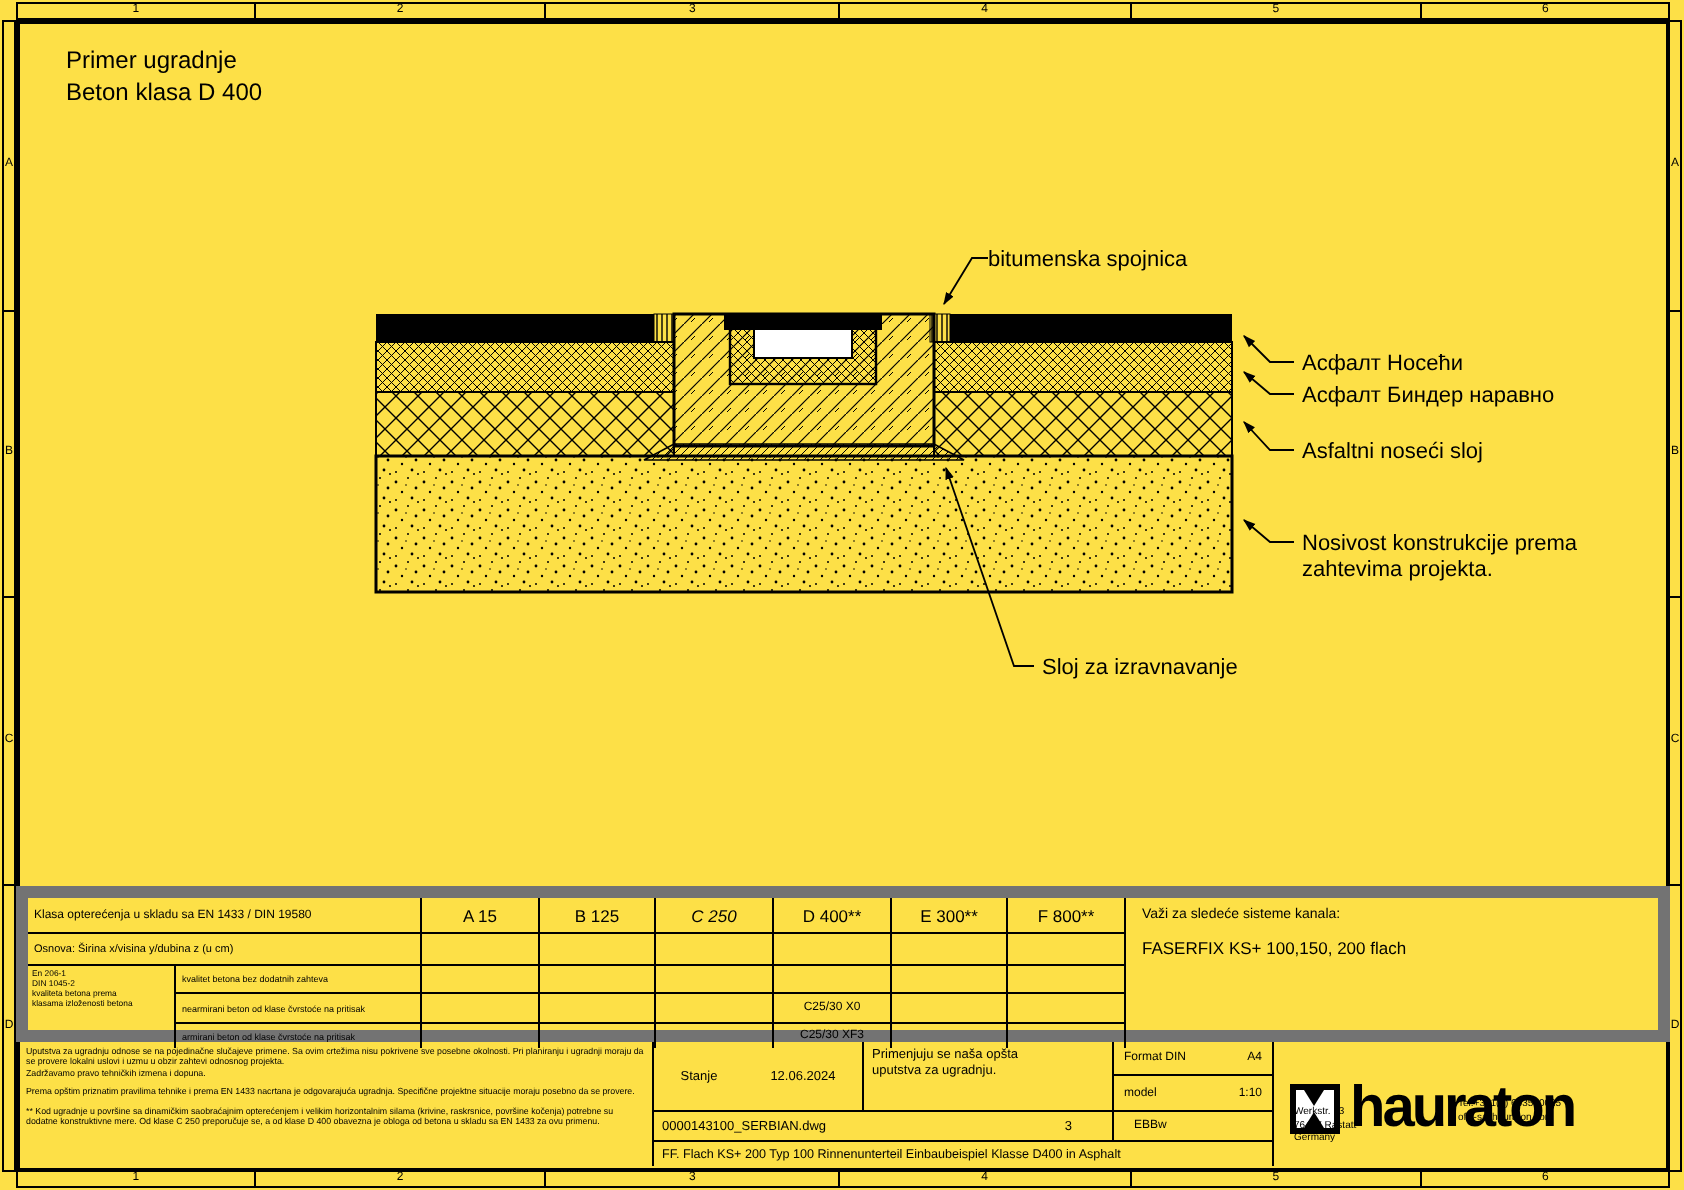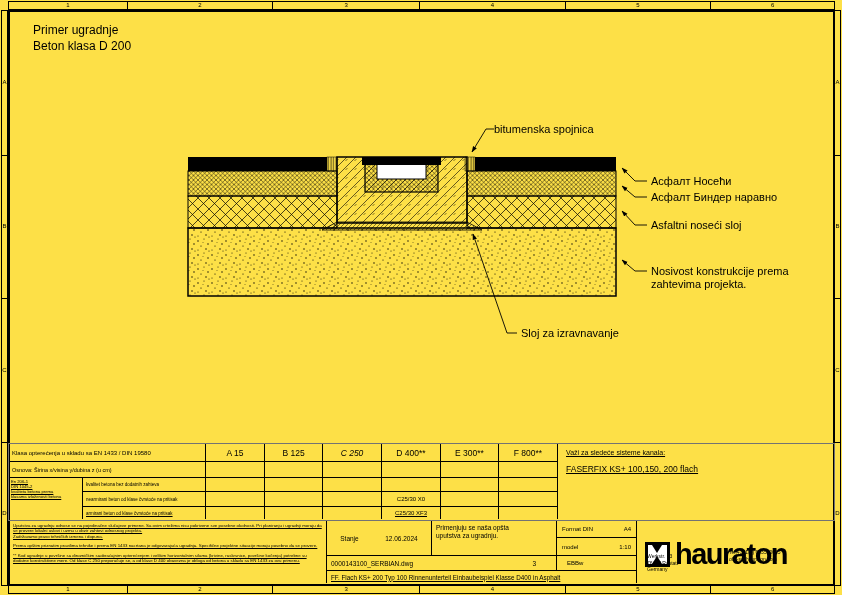--- a/index.html
+++ b/index.html
@@ -9,22 +9,22 @@
   .frame{border:2px solid #000;pointer-events:none;}
   .strip{display:flex;border:1px solid #000;box-sizing:border-box;font-size:6px;line-height:7px;}
   .strip>div{box-sizing:border-box;display:flex;align-items:center;justify-content:center;}
   .stripH>div{border-right:1px solid #000;}
   .stripH>div:last-child{border-right:none;}
   .stripV{flex-direction:column;}
   .stripV>div{border-bottom:1px solid #000;}
   .stripV>div:last-child{border-bottom:none;}
   .c{position:absolute;box-sizing:border-box;border-right:1px solid #000;border-bottom:1px solid #000;
      display:flex;align-items:center;overflow:hidden;}
-  .nbr{border-right:none;} .nbb{border-bottom:none;text-decoration:underline;}
-  .tbl{border:1px solid #737373;}
+  .nbr{border-right:none;} .nbb{border-bottom:none;}
+  .tbl{border:6px solid #737373;}
   .tb{border:2px solid #000;border-top:none;}
   .hdr{justify-content:center;font-size:8.5px;}
   .val{justify-content:center;font-size:6px;}
   .lbl6{font-size:6px;padding-left:3px;}
   .lbl55{font-size:5.5px;padding-left:3px;}
   .lbl45{font-size:4.5px;padding-left:3px;}
   .tiny{font-size:4.2px;line-height:5px;white-space:pre-line;padding:1px 2px;display:block;}
   .notes{font-size:4.4px;line-height:5.4px;padding:2px 3px;display:block;}
   .notes div{margin-bottom:4px;white-space:pre-line;}
   .tt{font-size:6.5px;}
@@ -69,21 +69,21 @@
     <div style="height:145px;">A</div>
     <div style="height:144px;">B</div>
     <div style="height:144px;">C</div>
     <div style="height:143px;">D</div>
   </div>
 
   <div class="abs frame" style="left:8px;top:10px;width:827px;height:576px;"></div>
 
   <div class="abs" style="left:33px;top:22px;font-size:12px;line-height:16px;">
     <div>Primer ugradnje</div>
-    <div>Beton klasa D 200</div>
+    <div>Beton klasa D 400</div>
   </div>
 
   <svg class="abs" style="left:0;top:0;" width="842" height="443" viewBox="0 0 842 443">
     <defs>
       <pattern id="hxx" width="4.5" height="4.5" patternUnits="userSpaceOnUse">
         <path d="M0,4.5 L4.5,0 M0,0 L4.5,4.5" stroke="#000" stroke-width="0.5" fill="none"></path>
       </pattern>
       <pattern id="hXX" width="11" height="11" patternUnits="userSpaceOnUse">
         <path d="M0,11 L11,0 M0,0 L11,11" stroke="#000" stroke-width="0.7" fill="none"></path>
       </pattern>

